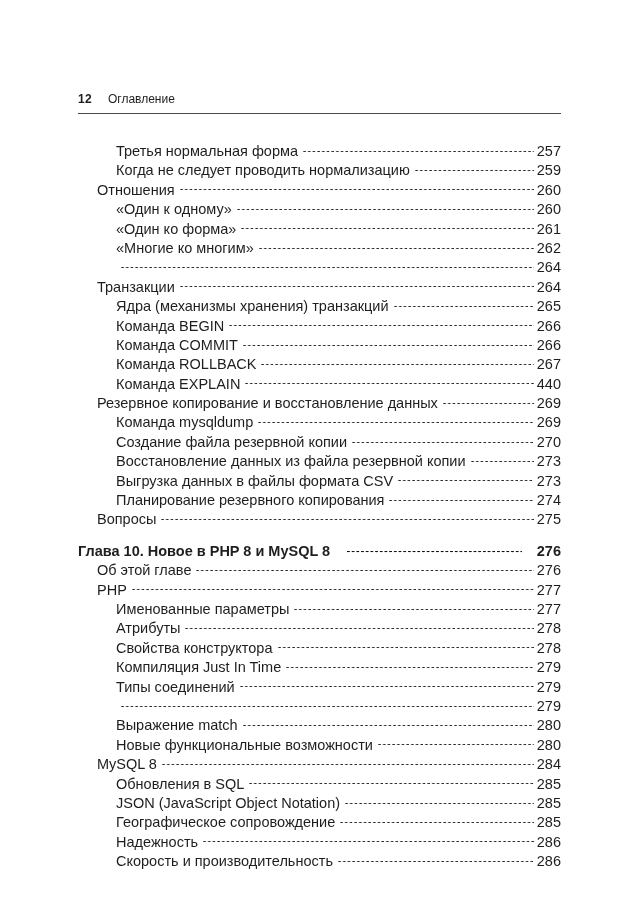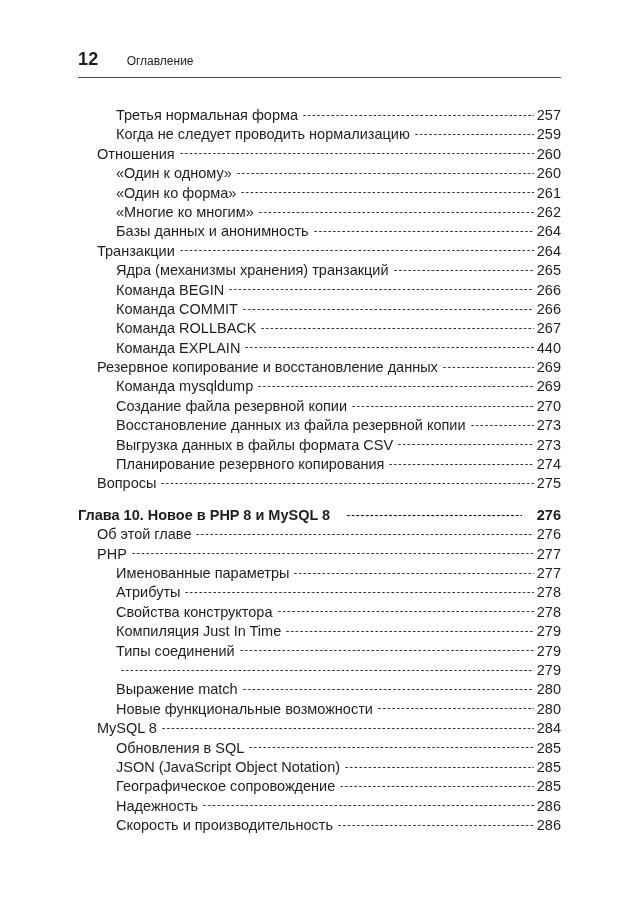--- a/index.html
+++ b/index.html
@@ -23,27 +23,28 @@
   }
   
   .running-header {
     display: flex;
     align-items: baseline;
     padding-top: 49px;
     padding-bottom: 7px;
     border-bottom: 1.6px solid #4a4a4a;
   }
   .running-header .folio {
-    font-size: 18px;
+    font-size: 12px;
     font-weight: bold;
     letter-spacing: 0.3px;
+    margin-top: 43px;
   }
   .running-header .htitle {
     font-size: 12px;
-    margin-left: 28px;
+    margin-left: 16px;
   }
   
   .toc {
     margin-top: 28px;
   }
   .row {
     display: flex;
     align-items: center;
     height: 19.4px;
     font-size: 14.5px;
@@ -104,21 +105,20 @@
     <span class="lbl">«Один ко форма»</span>
     <span class="dots"></span>
     <span class="pg">261</span>
   </div>
       <div class="row lvl2">
     <span class="lbl">«Многие ко многим»</span>
     <span class="dots"></span>
     <span class="pg">262</span>
   </div>
       <div class="row lvl2">
-    <span class="lbl">Базы данных и анонимность</span>
     <span class="dots"></span>
     <span class="pg">264</span>
   </div>
       <div class="row lvl1">
     <span class="lbl">Транзакции</span>
     <span class="dots"></span>
     <span class="pg">264</span>
   </div>
       <div class="row lvl2">
     <span class="lbl">Ядра (механизмы хранения) транзакций</span>

